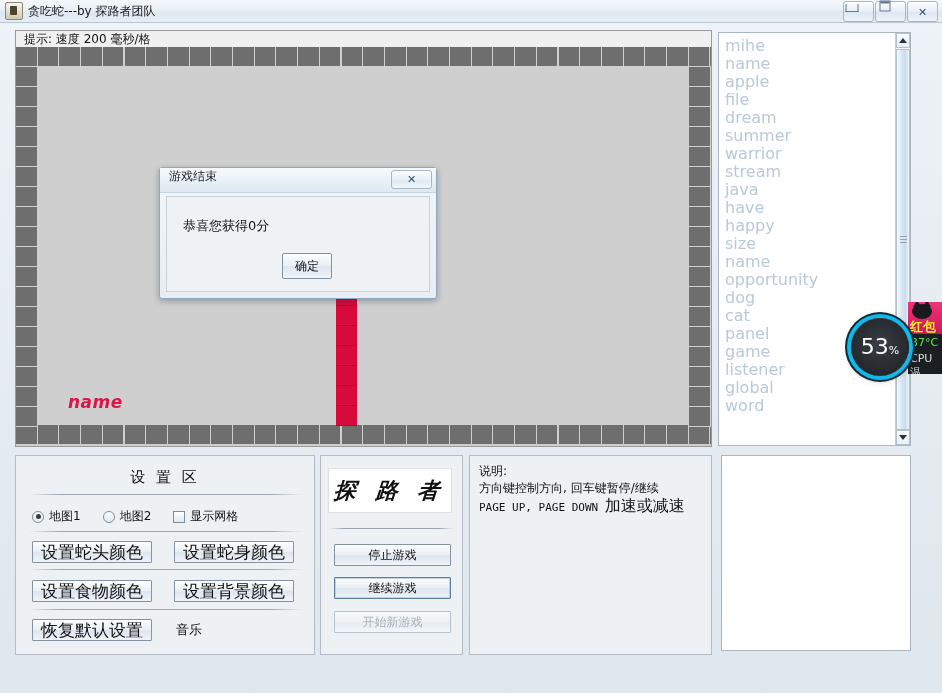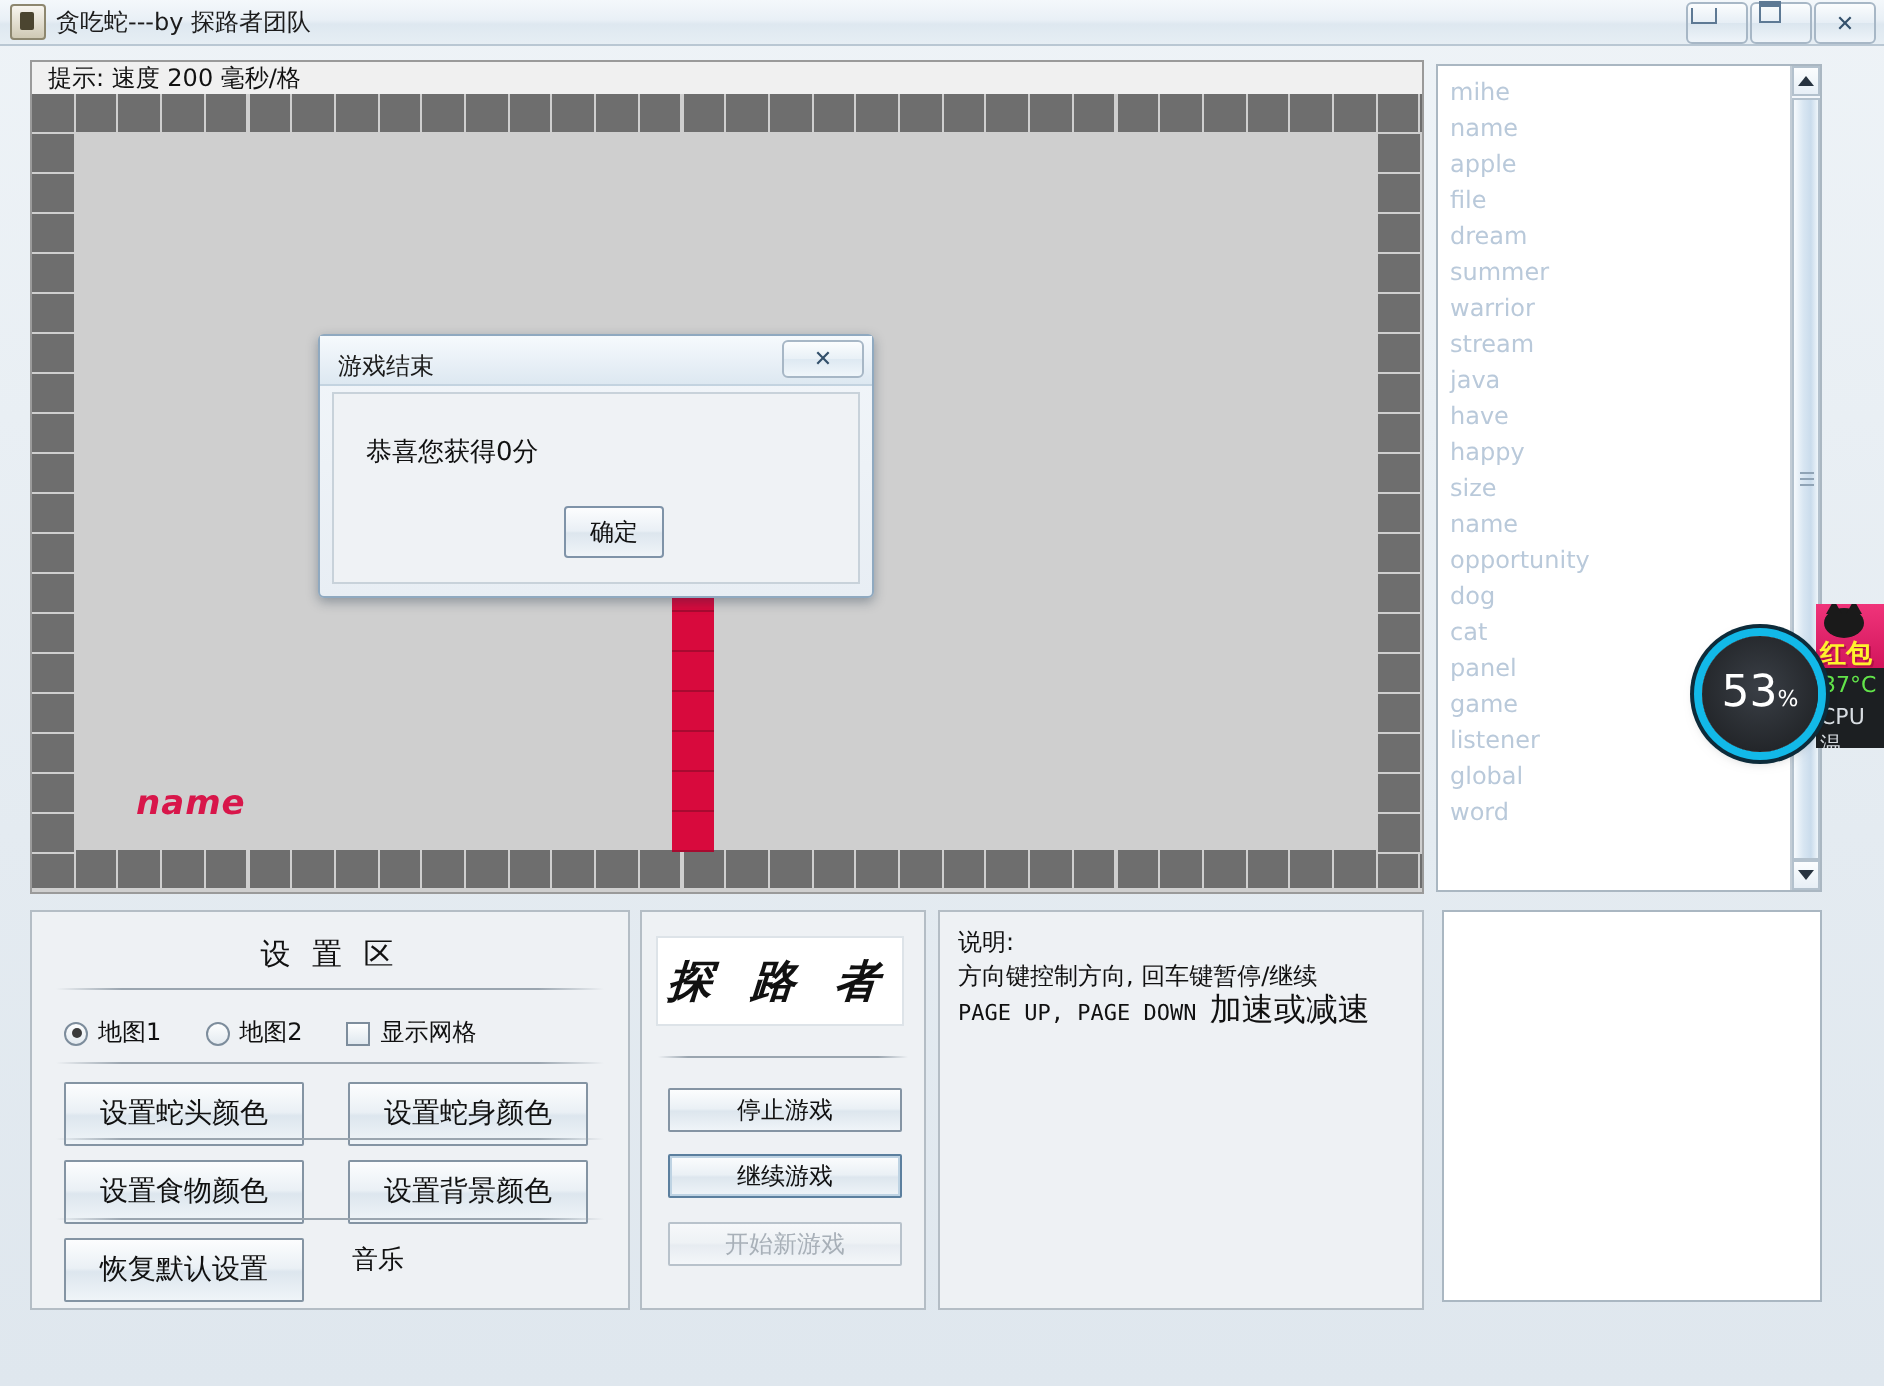--- a/index.html
+++ b/index.html
@@ -94,21 +94,21 @@
     position:absolute;left:143px;top:120px;width:278px;height:132px;
     background:linear-gradient(180deg,#f2f6fa,#e8eef4);
     border:1px solid #8fa9c0;border-radius:3px;
     box-shadow:0 2px 6px rgba(20,40,60,.35);
     box-sizing:border-box;
   }
   #dlg-title-bar{
     position:absolute;left:0;top:0;right:0;height:24px;
     background:linear-gradient(180deg,#f6fafd 0%,#e7eff6 60%,#dde8f1 100%);
     border-bottom:1px solid #c3d3e0;
-    display:flex;align-items:flex-end;
+    display:flex;align-items:flex-start;
   }
   #dlg-title-bar .dlg-title{padding-left:9px;font-size:12px;color:#1b1b1b;}
   #dlg-close{
     position:absolute;right:4px;top:2px;width:39px;height:17px;
     background:linear-gradient(180deg,#fbfdfe,#e8f0f6 50%,#dee9f2 51%,#f0f6fa);
     border:1px solid #a7b7c6;border-radius:3px;
     display:flex;align-items:center;justify-content:center;
     font-size:11px;color:#33506b;
   }
   #dlg-body{
@@ -131,21 +131,21 @@
   #word-list-panel{
     position:absolute;left:718px;top:32px;width:193px;height:414px;
     background:#fff;border:1px solid #aab7c2;
     box-sizing:border-box;overflow:hidden;
   }
   #word-list{
     position:absolute;left:0;top:0;right:15px;bottom:0;padding:4px 0 0 6px;
     box-sizing:border-box;
   }
   .word-item{
-    font-size:12px;color:#b9c9da;line-height:18px;height:18px;white-space:nowrap;
+    font-size:16px;color:#b9c9da;line-height:18px;height:18px;white-space:nowrap;
   }
   #word-scrollbar{
     position:absolute;right:0;top:0;width:15px;bottom:0;
     background:#f3f7fb;border-left:1px solid #c3cdd6;
     box-sizing:border-box;
   }
   .sb-btn{
     position:absolute;left:0;width:14px;height:15px;
     background:linear-gradient(180deg,#fbfdfe,#e7eff6);
     border:1px solid #b3c1cd;box-sizing:border-box;
@@ -193,25 +193,25 @@
     content:"";position:absolute;left:2.5px;top:2.5px;width:5px;height:5px;border-radius:50%;
     background:#3b3b3b;
   }
   .radio .lbl,.check .lbl{font-size:12px;color:#111;}
   .check{display:flex;align-items:center;}
   .check .box{
     width:12px;height:12px;border:1px solid #7d8d9c;margin-right:5px;
     background:linear-gradient(180deg,#fdfefe,#dfe8ef);box-sizing:border-box;
   }
   .sbtn{
-    position:absolute;height:32px;
+    position:absolute;height:22px;
     background:linear-gradient(180deg,#fcfdfe,#eaf0f5 47%,#dde6ee 53%,#eff4f8);
     border:1px solid #8494a3;border-radius:1px;
     display:flex;align-items:center;justify-content:center;
-    font-size:14px;color:#111;box-sizing:border-box;
+    font-size:17px;color:#111;box-sizing:border-box;
   }
   #btn-head-color{left:16px;top:85px;width:120px;}
   #btn-body-color{left:158px;top:85px;width:120px;}
   #btn-food-color{left:16px;top:124px;width:120px;}
   #btn-bg-color{left:158px;top:124px;width:120px;}
   #btn-restore{left:16px;top:163px;width:120px;}
   #music-label{position:absolute;left:160px;top:165px;font-size:13px;color:#111;}
 
   
   #control-panel{

